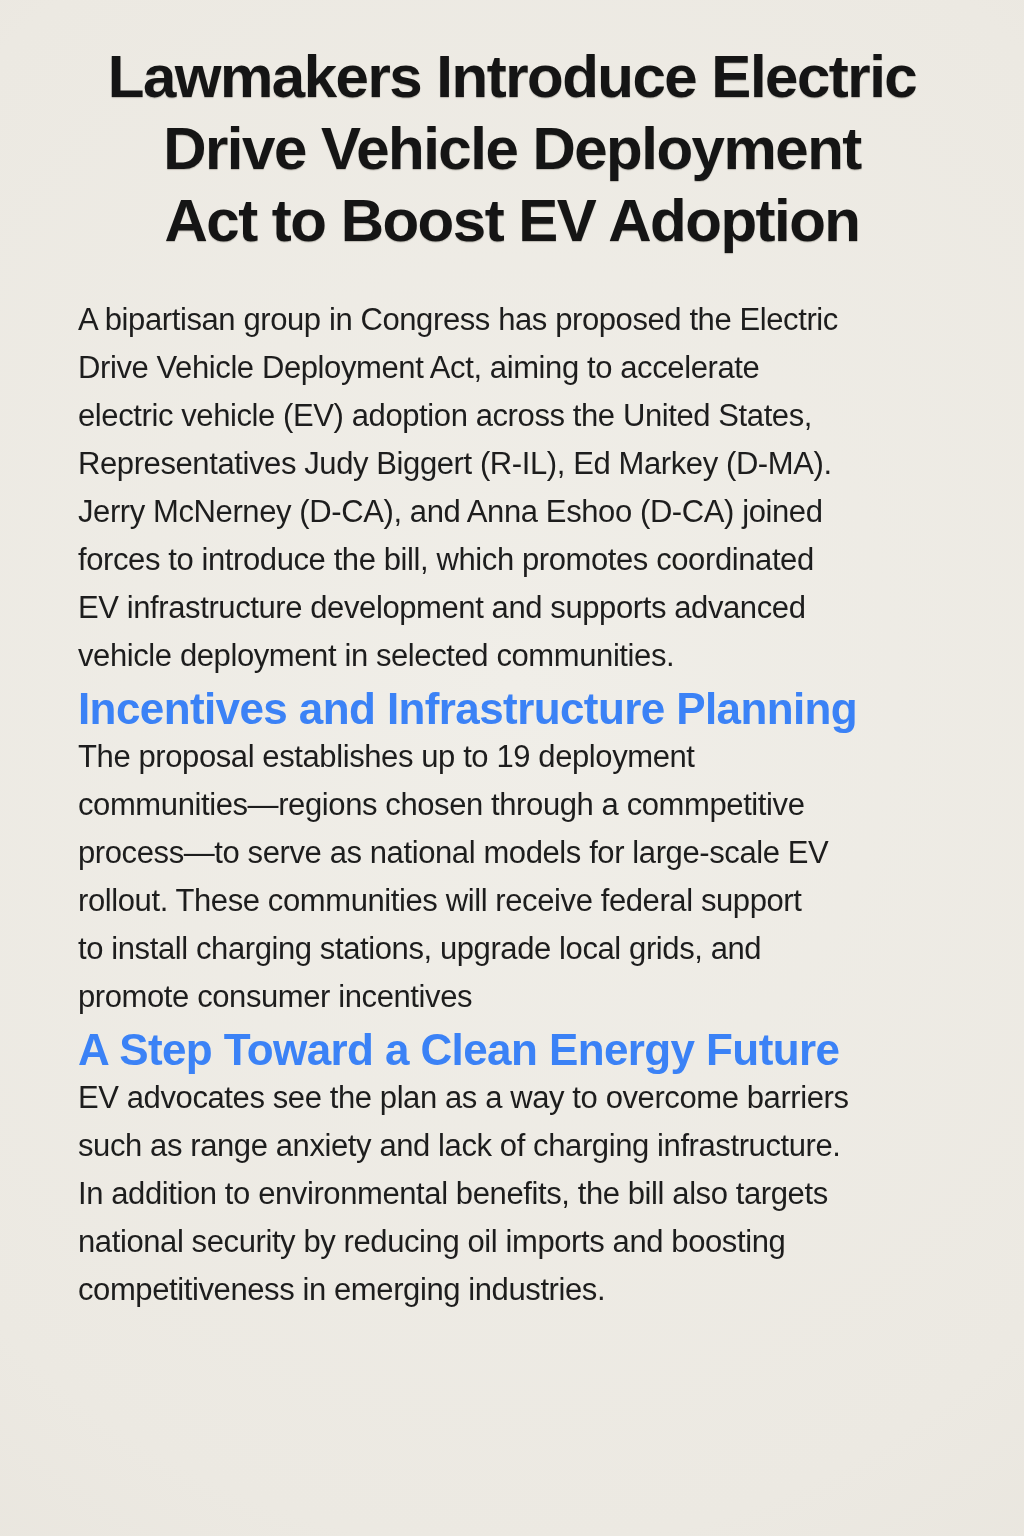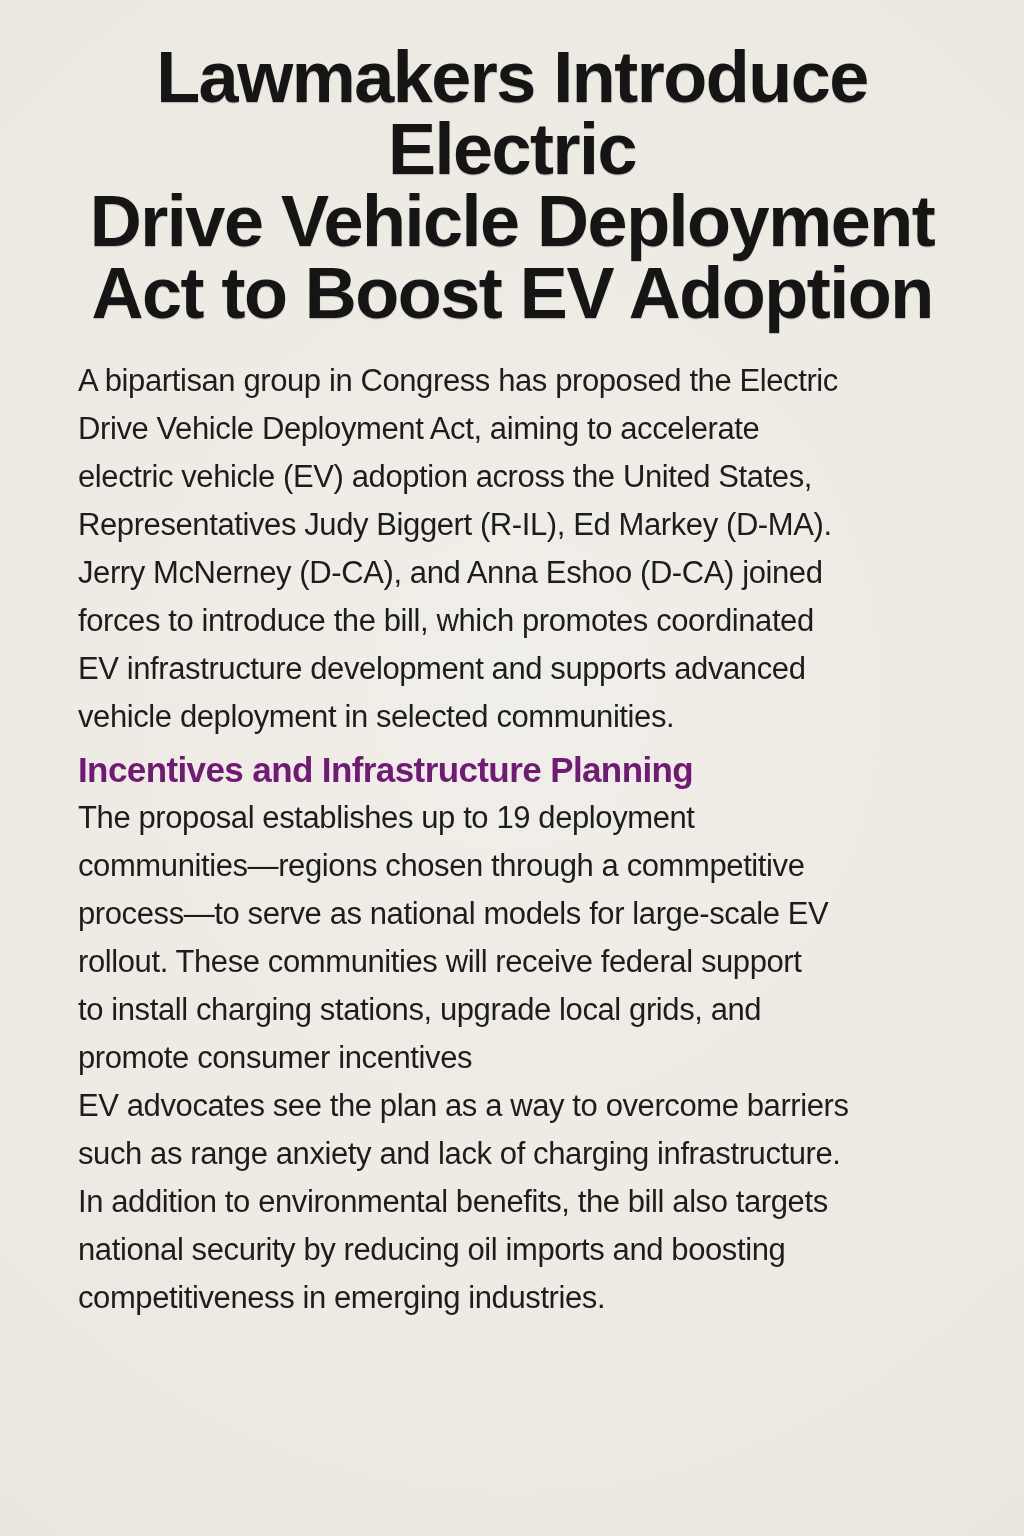--- a/index.html
+++ b/index.html
@@ -16,47 +16,47 @@
   }
   .page {
     width: 1024px;
     height: 1536px;
     box-sizing: border-box;
     padding: 0 78px;
     overflow: hidden;
   }
   h1.article-title {
     margin: 41px 0 8px;
-    font-size: 72px;
+    font-size: 60px;
     line-height: 72px;
     font-weight: bold;
     letter-spacing: -1.5px;
     text-align: center;
     color: #151515;
     white-space: pre-line;
     text-shadow: 0 1px 1px rgba(40,35,25,0.25);
   }
   p.body-text {
     margin: 0;
     font-size: 31px;
     line-height: 48px;
     letter-spacing: -0.4px;
     color: #1d1d1d;
     white-space: pre;
   }
   p.intro {
-    margin-top: 28px;
+    margin-top: 39px;
   }
   h2.section-heading {
     margin: 5px 0 0;
-    font-size: 35px;
+    font-size: 44px;
     line-height: 48px;
     font-weight: bold;
     letter-spacing: -0.6px;
-    color: #701a75;
+    color: #3b82f6;
     white-space: pre;
   }
 </style>
 </head>
 <body>
 
 <div class="page">
 
   <h1 class="article-title">Lawmakers Introduce Electric
 Drive Vehicle Deployment
@@ -78,20 +78,21 @@
 process—to serve as national models for large-scale EV
 rollout. These communities will receive federal support
 to install charging stations, upgrade local grids, and
 promote consumer incentives</p>
   </section>
 
   <section>
   </section>
 
   <section>
+    <h2 class="section-heading">A Step Toward a Clean Energy Future</h2>
     <p class="body-text">EV advocates see the plan as a way to overcome barriers
 such as range anxiety and lack of charging infrastructure.
 In addition to environmental benefits, the bill also targets
 national security by reducing oil imports and boosting
 competitiveness in emerging industries.</p>
   </section>
 
 </div>
 
 </body></html>

